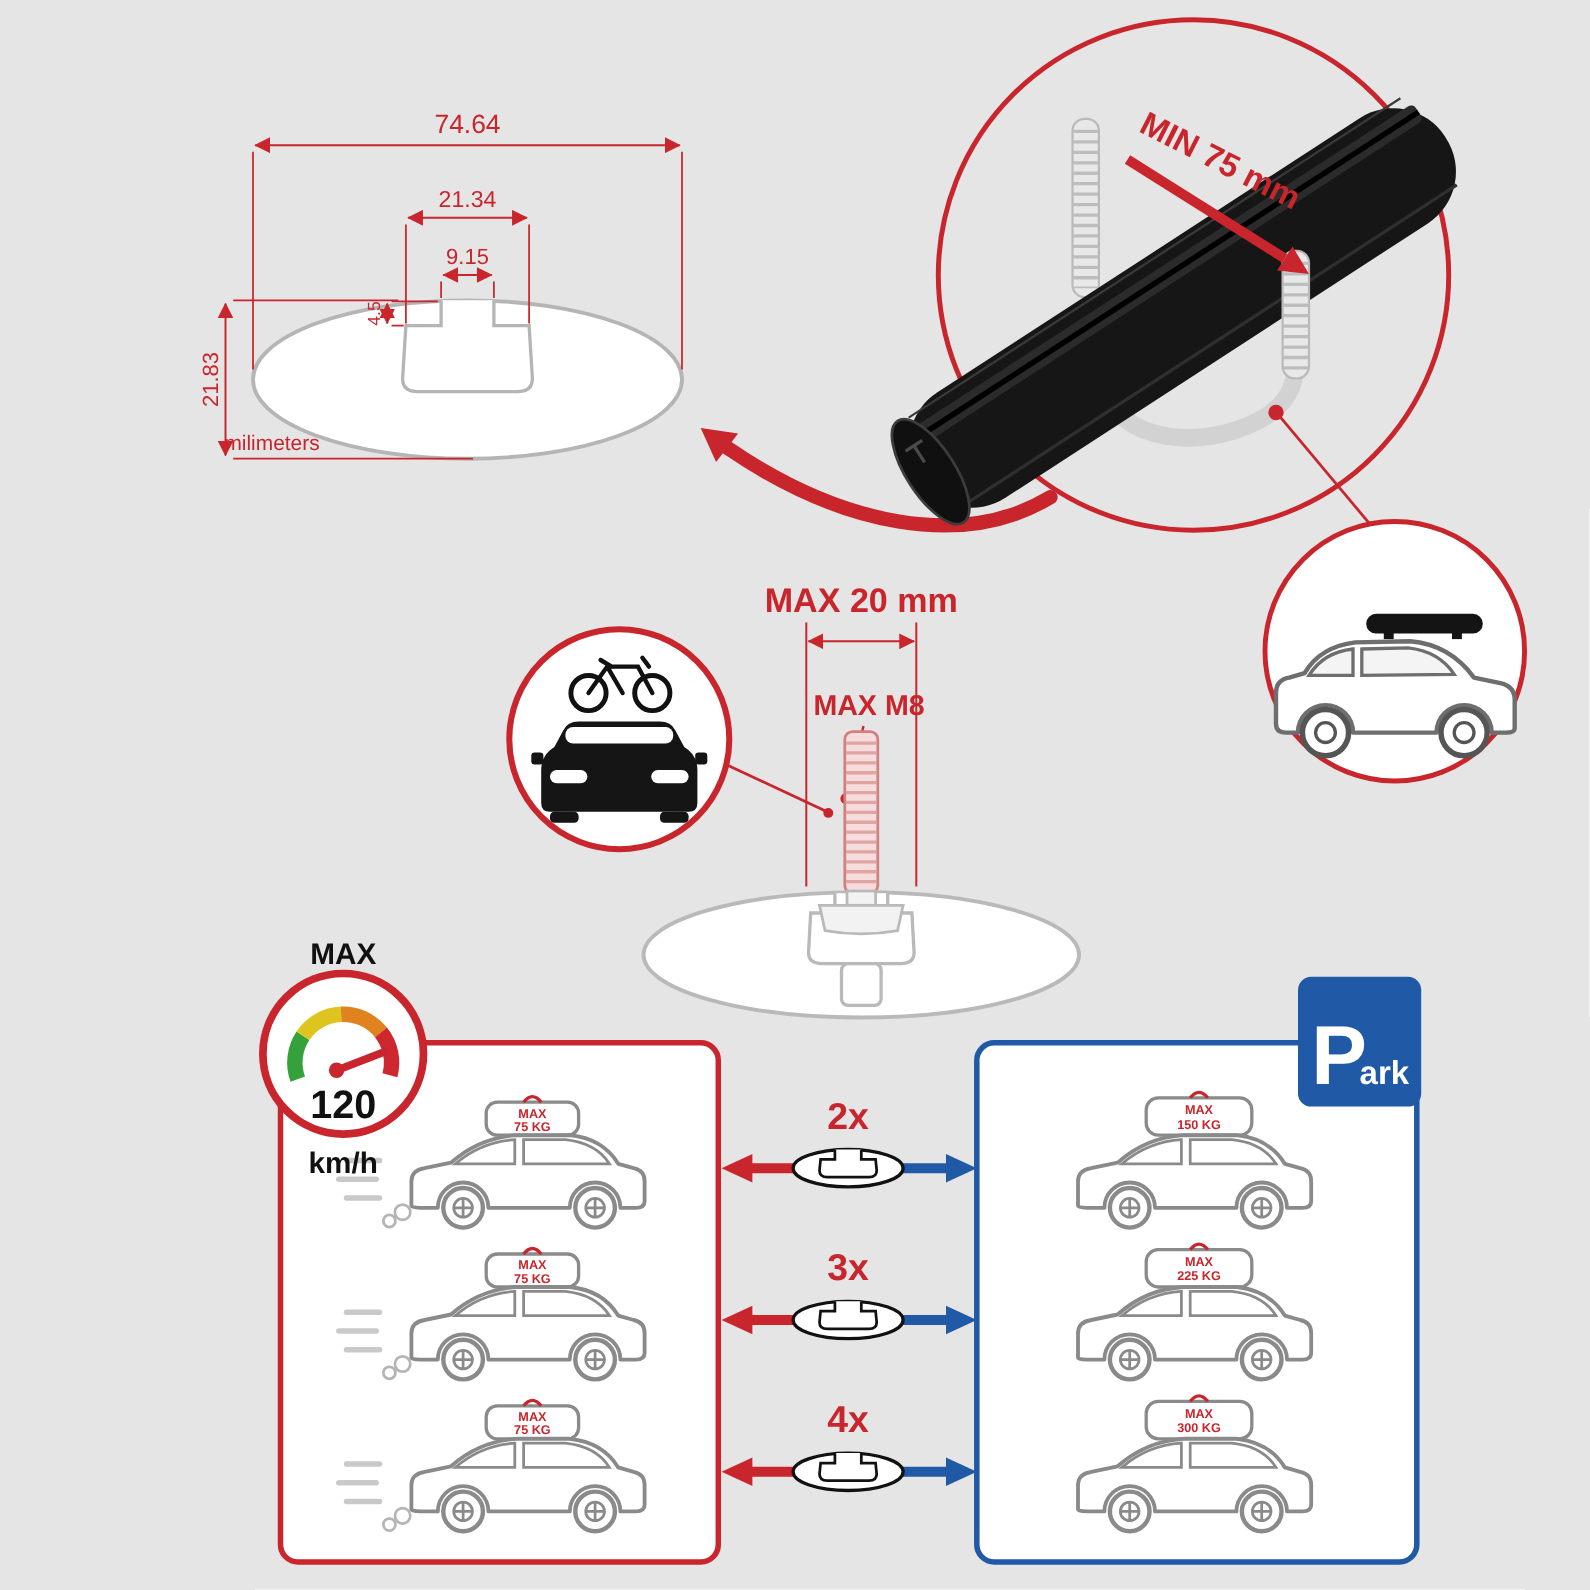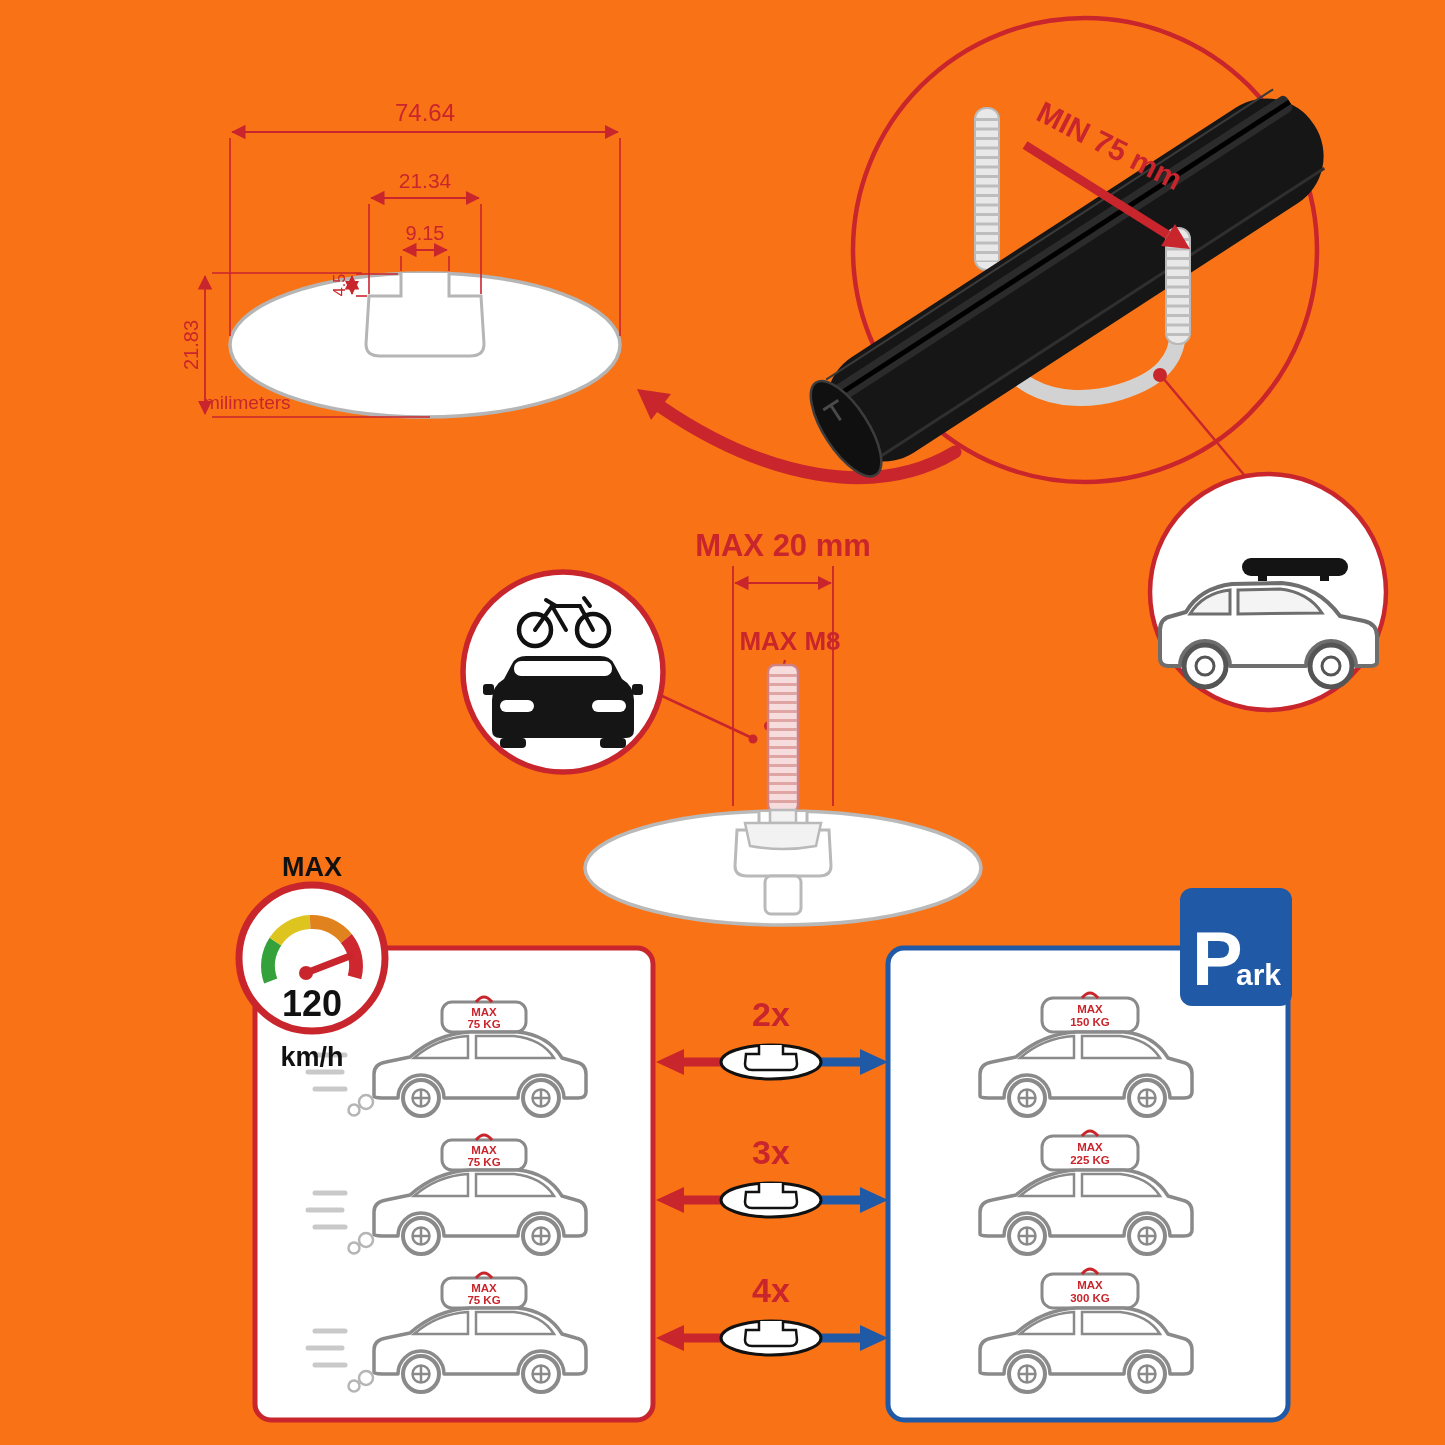--- a/index.html
+++ b/index.html
@@ -1,16 +1,16 @@
 <!DOCTYPE html>
 <html><head>
 <meta charset="utf-8">
 <style>
   html,body{margin:0;padding:0;background:#fff;}
-  .canvas{position:relative;width:1445px;height:1445px;background:#f97316;overflow:hidden;
+  .canvas{position:relative;width:1445px;height:1445px;background:#e5e5e5;overflow:hidden;
           font-family:"Liberation Sans",sans-serif;}
   svg{display:block;}
   text{font-family:"Liberation Sans",sans-serif;}
   .dim{fill:#c9252c;}
   .hdr{fill:#c9252c;font-weight:bold;}
   .blk{fill:#111;font-weight:bold;}
 </style>
 </head>
 <body>
 

